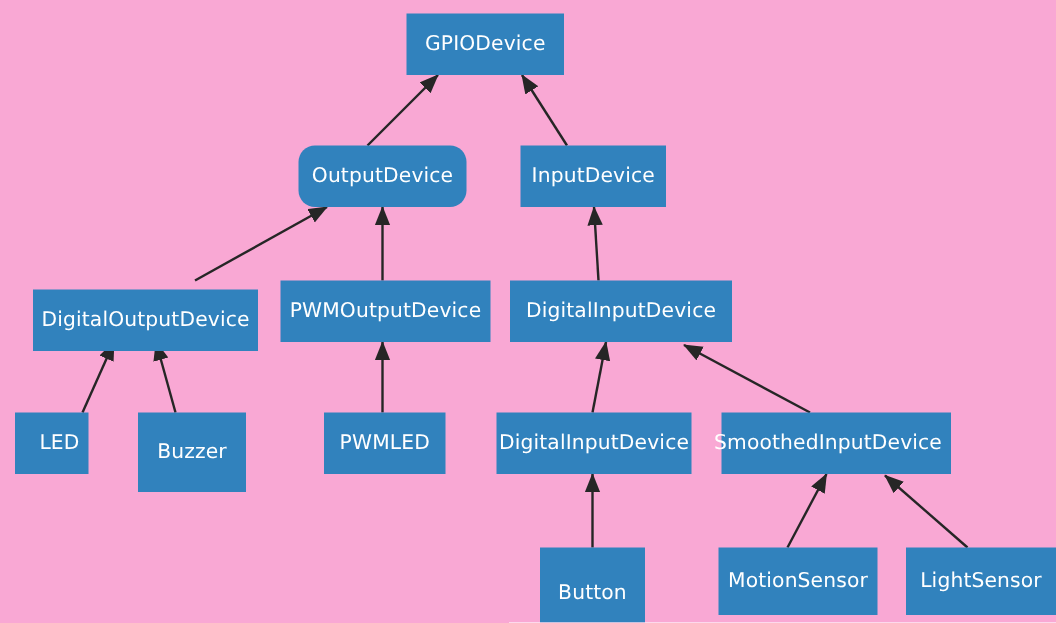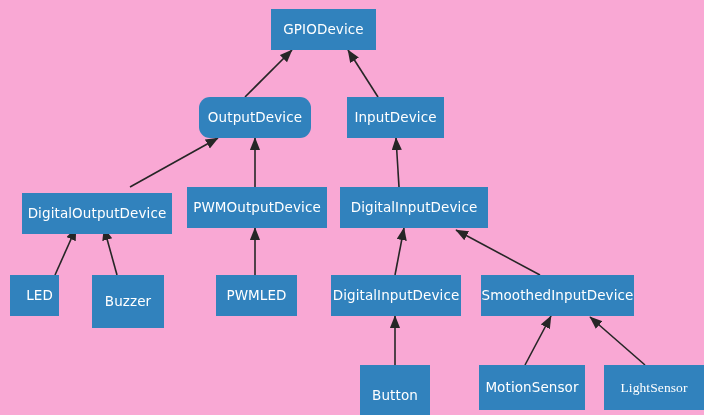--- a/index.html
+++ b/index.html
@@ -95,27 +95,27 @@
       </div>
       <div class="class-node" style="left: 92px; top: 275px; width: 72px; height: 53px;">
         <span class="node-label">Buzzer</span>
       </div>
       <div class="class-node" style="left: 216px; top: 275px; width: 81px; height: 41px;">
         <span class="node-label">PWMLED</span>
       </div>
       <div class="class-node" style="left: 331px; top: 275px; width: 130px; height: 41px;">
         <span class="node-label">DigitalInputDevice</span>
       </div>
-      <div class="class-node" style="left: 481px; top: 275px; width: 153px; height: 41px;">
+      <div class="class-node" style="left: 481px; top: 275px; width: 153px; height: 41px; justify-content: flex-end;">
         <span class="node-label">SmoothedInputDevice</span>
       </div>
       <div class="class-node" style="left: 360px; top: 365px; width: 70px; height: 62px;">
         <span class="node-label">Button</span>
       </div>
       <div class="class-node" style="left: 479px; top: 365px; width: 106px; height: 45px; justify-content: center;">
         <span class="node-label">MotionSensor</span>
       </div>
-      <div class="class-node" style="left: 604px; top: 365px; width: 100px; height: 45px; font-family: Liberation Serif, serif;">
+      <div class="class-node" style="left: 604px; top: 365px; width: 100px; height: 45px;">
         <span class="node-label">LightSensor</span>
       </div>
     </div>
 
 </div>
 
 </body></html>

